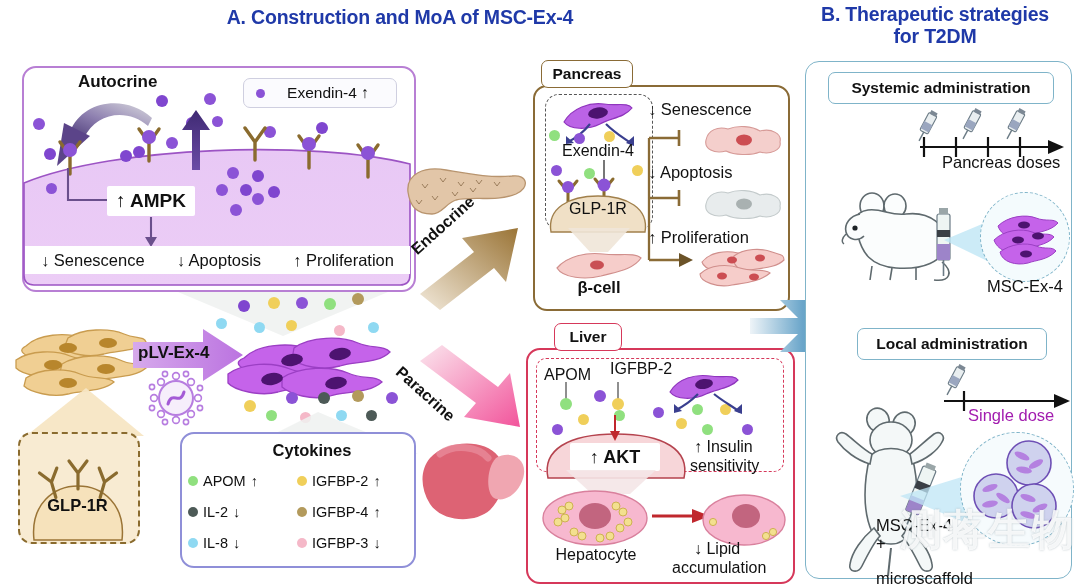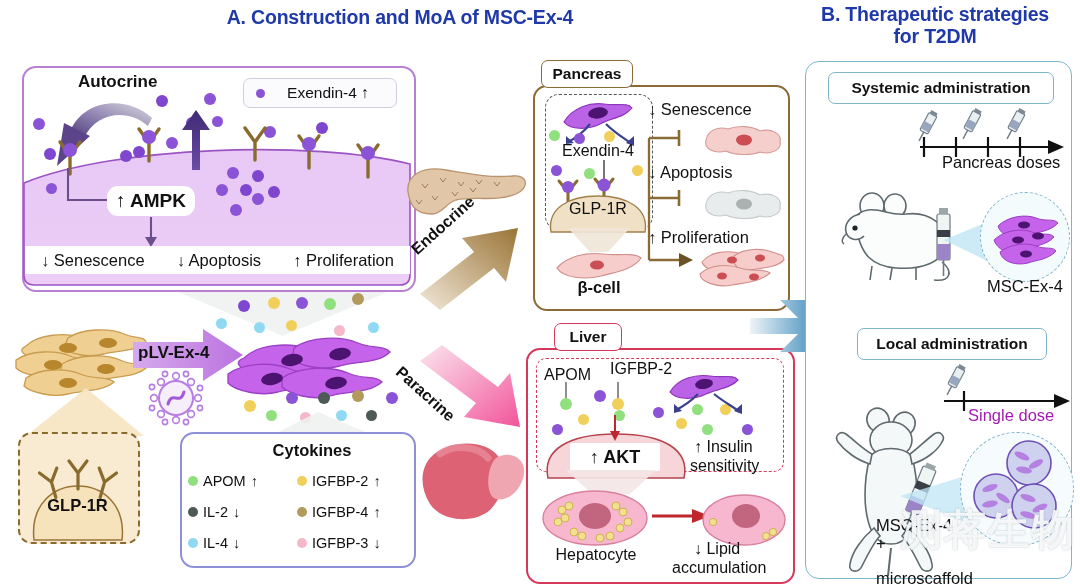--- a/index.html
+++ b/index.html
@@ -113,21 +113,21 @@
 <svg class="recep" style="left:355px;top:137px;" width="26" height="40" viewBox="0 0 26 40">
   <path d="M13,40 L13,22 M13,22 L3,8 M13,22 L23,8" stroke="#8a6b2e" stroke-width="3.4" fill="none" stroke-linecap="round"></path>
   <circle cx="13" cy="16" r="7" fill="#8b53d6"></circle>
 </svg>
 
 <svg class="abs" style="left:66px;top:168px;" width="56" height="44" viewBox="0 0 56 44">
   <path d="M2,0 L2,32 L44,32" stroke="#6a4f8c" stroke-width="2.1" fill="none"></path>
   <path d="M44,26 L56,32 L44,38 Z" fill="#6a4f8c"></path>
 </svg>
 
-<div class="tag wbg" style="left:107px;top:186px;width:88px;height:30px;border-radius:11px;font-size:19px;color:#111;">↑ AMPK</div>
+<div class="tag wbg" style="left:107px;top:186px;width:88px;height:30px;border-radius:2px;font-size:19px;color:#111;">↑ AMPK</div>
 
 <svg class="abs" style="left:144px;top:217px;" width="14" height="30" viewBox="0 0 14 30">
   <path d="M7,0 L7,21" stroke="#6a4f8c" stroke-width="2.1" fill="none"></path>
   <path d="M1,20 L7,30 L13,20 Z" fill="#6a4f8c"></path>
 </svg>
 
 <div class="abs wbg nosel" style="left:25px;top:246px;width:385px;height:28px;display:flex;align-items:center;justify-content:space-around;font-size:16.5px;color:#111;">
   <span>↓ Senescence</span>
   <span>↓ Apoptosis</span>
   <span>↑ Proliferation</span>
@@ -266,21 +266,21 @@
     <span>IL-2</span>
     <span>↓</span>
   </div>
   <div style="display:flex;align-items:center;gap:5px;">
     <span class="dot" style="position:relative;width:10px;height:10px;background:#b39a5c;flex:none;"></span>
     <span>IGFBP-4</span>
     <span>↑</span>
   </div>
   <div style="display:flex;align-items:center;gap:5px;">
     <span class="dot" style="position:relative;width:10px;height:10px;background:#8fd9f2;flex:none;"></span>
-    <span>IL-4</span>
+    <span>IL-8</span>
     <span>↓</span>
   </div>
   <div style="display:flex;align-items:center;gap:5px;">
     <span class="dot" style="position:relative;width:10px;height:10px;background:#f5b8c8;flex:none;"></span>
     <span>IGFBP-3</span>
     <span>↓</span>
   </div>
 </div>
 
 <svg class="abs" style="left:414px;top:232px;" width="112" height="78" viewBox="0 0 112 78">

